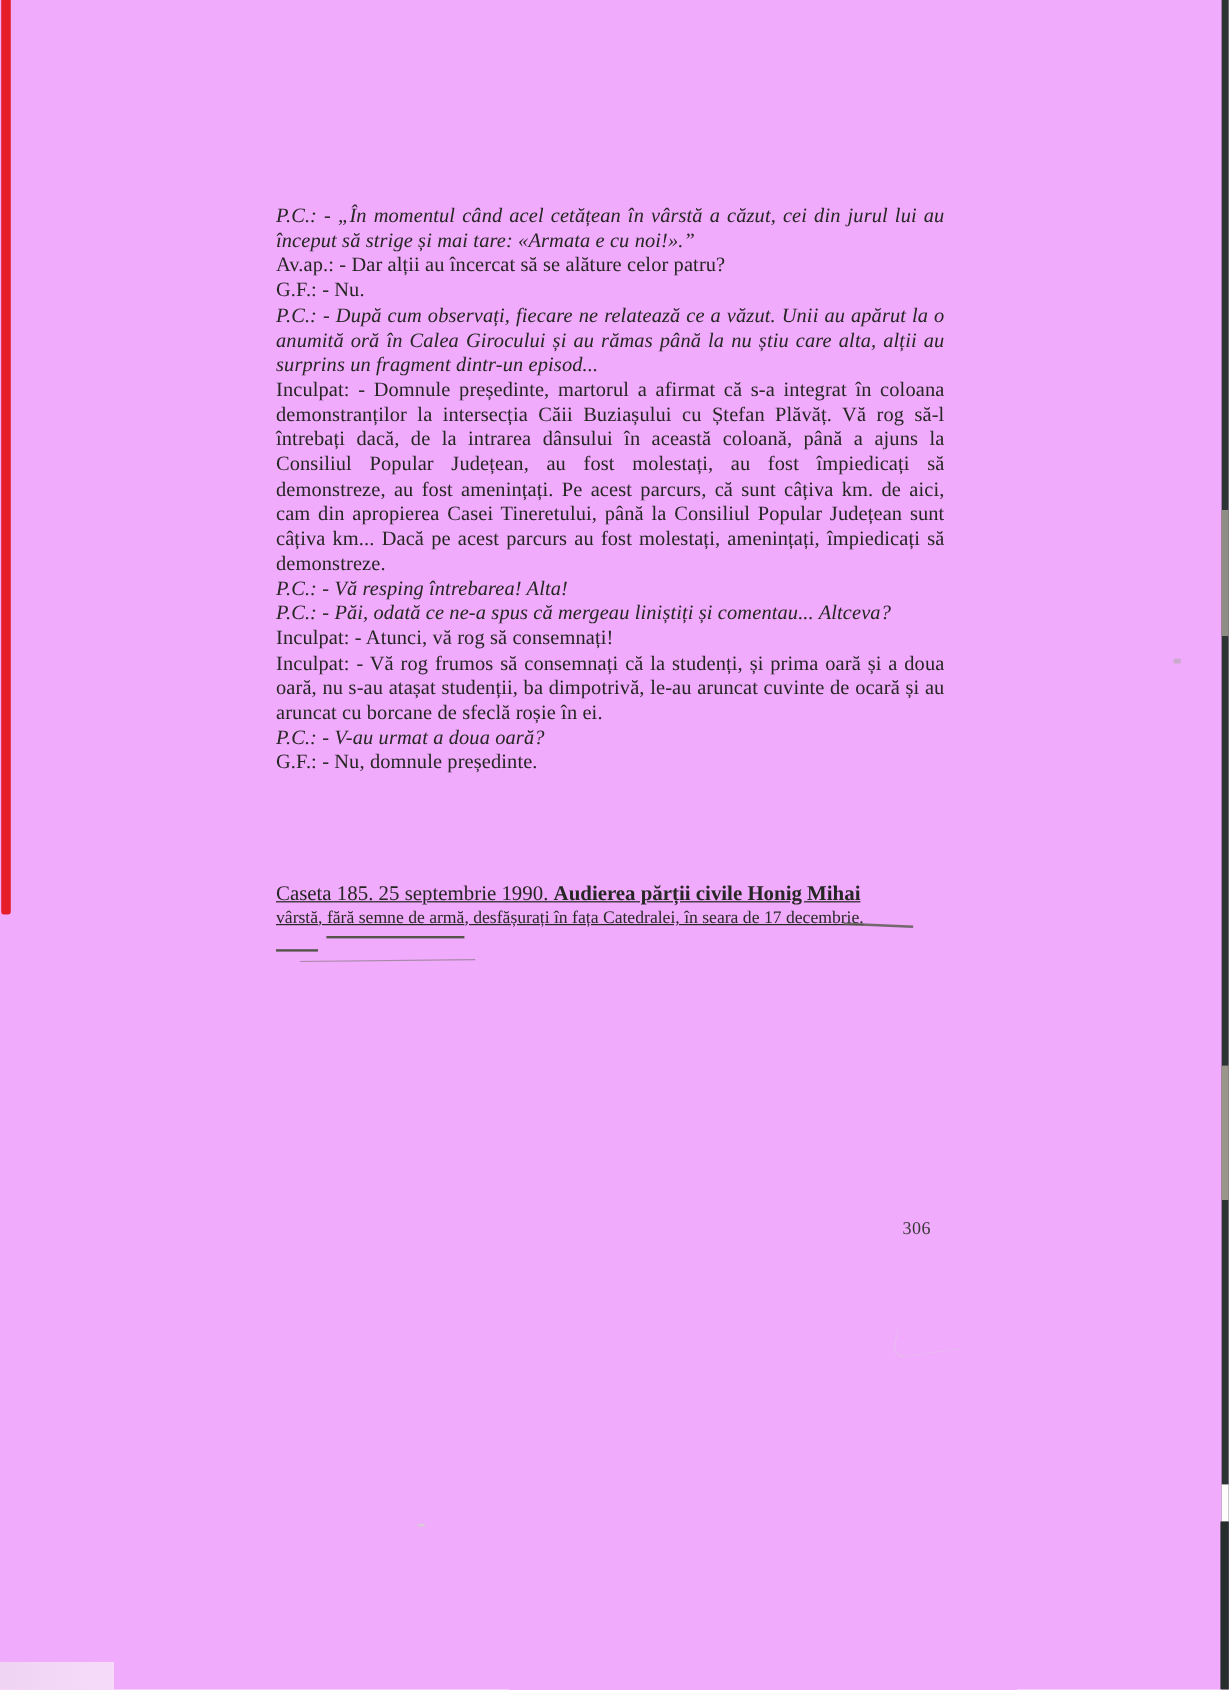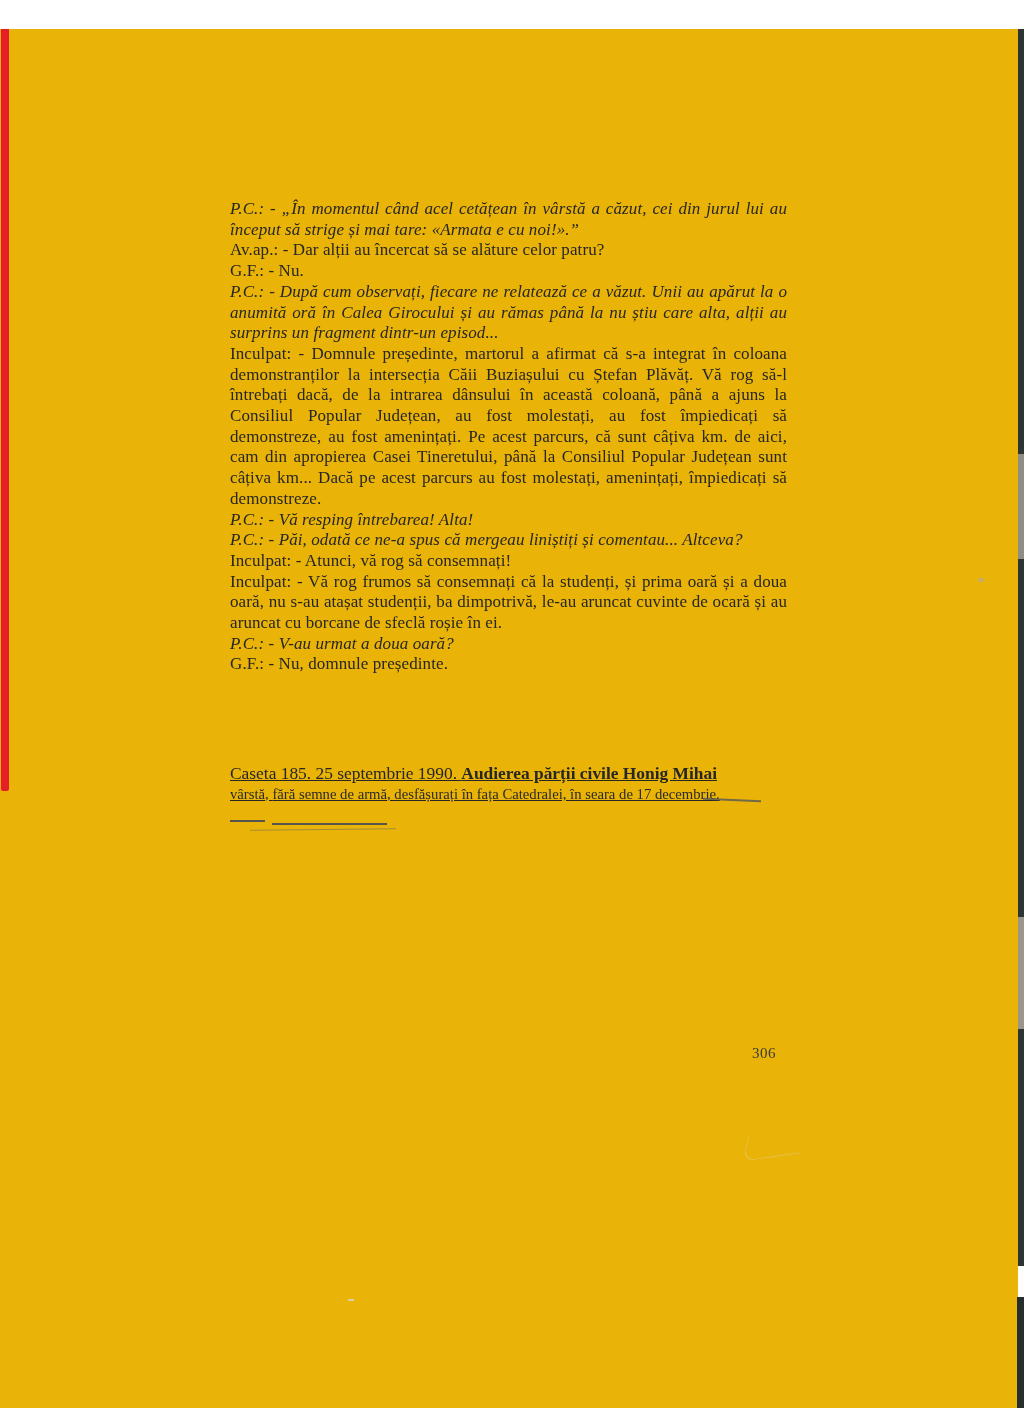--- a/index.html
+++ b/index.html
@@ -4,21 +4,21 @@
 <style>
   html,body{margin:0;padding:0;}
   body{
     width:1024px;height:1408px;
     background:#ffffff;
     position:relative;
     overflow:hidden;
     font-family:"Liberation Serif", serif;
     color:#262624;
   }
-  .scan-page{position:absolute;inset:0;background:#eab308;margin-top:29px;}
+  .scan-page{position:absolute;inset:0;background:#f0abfc;}
 
   
   .left-red-strip{
     position:absolute;left:1px;top:0;width:8px;height:762px;
     background:#e51e2a;border-radius:0 0 2px 2px;
   }
   .right-dark-bar{
     position:absolute;right:0;top:0;width:6px;height:1408px;
     background:#2d3434;
   }
@@ -50,21 +50,21 @@
   .caseta-title{font-weight:bold;}
   .note-line{
     font-size:14.7px;line-height:21.5px;color:#2a2a27;
   }
   .note-line1{text-align:justify;text-align-last:justify;}
   .note-line2{text-align:left;}
 
   
   .ua{border-bottom:1.6px solid #4f4f47;padding-bottom:1px;}
   .ub{border-bottom:2px solid #55554c;padding-bottom:18px;}
-  .uc{border-bottom:2px solid #55554c;padding-bottom:21px;}
+  .uc{border-bottom:2px solid #55554c;padding-bottom:7px;}
   .pencil-tail{
     position:absolute;left:703px;top:770px;width:58px;height:0;
     border-top:2px solid #5c5c53;transform:rotate(2.5deg);opacity:.85;
   }
   .pencil-ext{
     position:absolute;left:250px;top:800px;width:146px;height:0;
     border-top:1.6px solid #6b6b61;transform:rotate(-0.6deg);opacity:.55;
   }
 
   .page-number{

